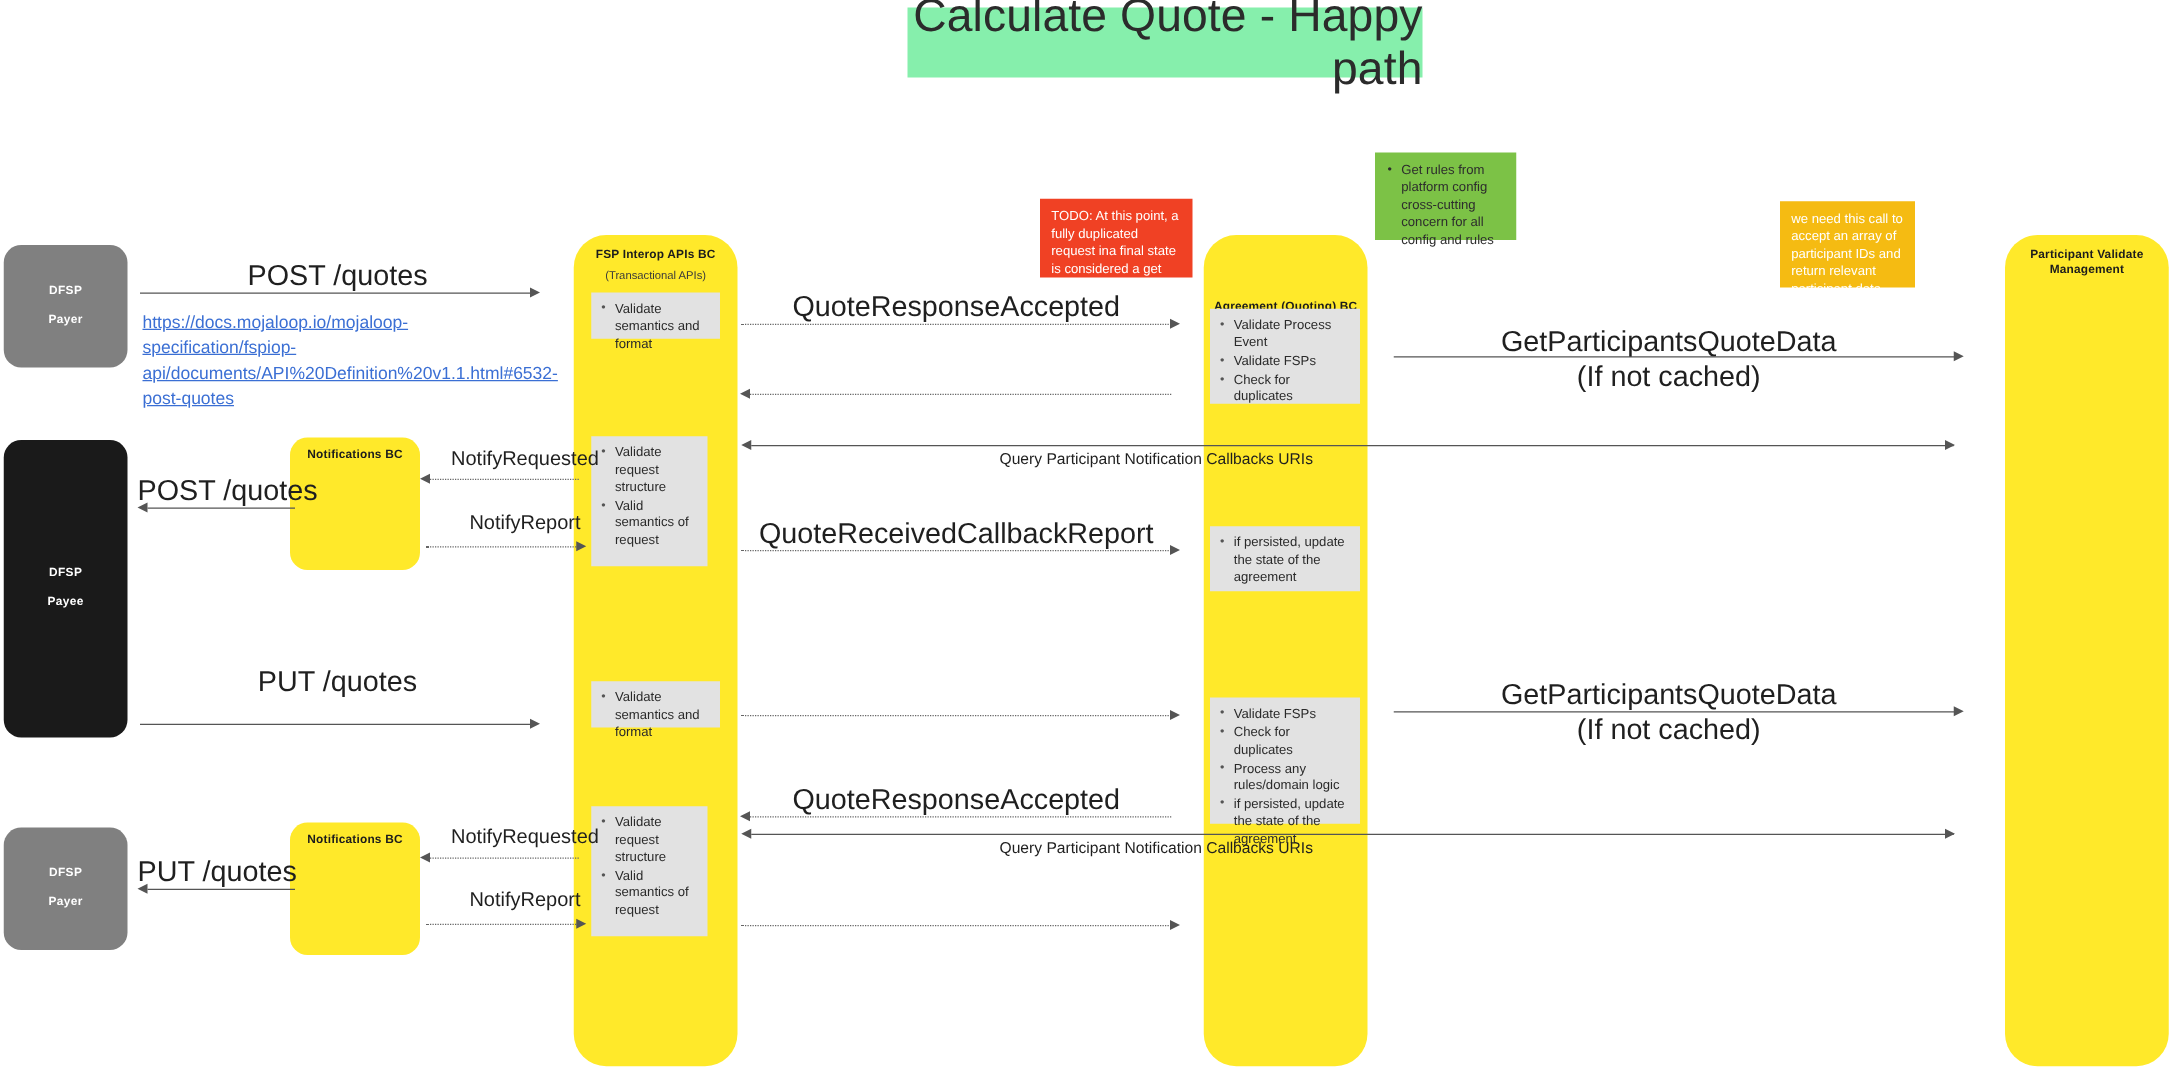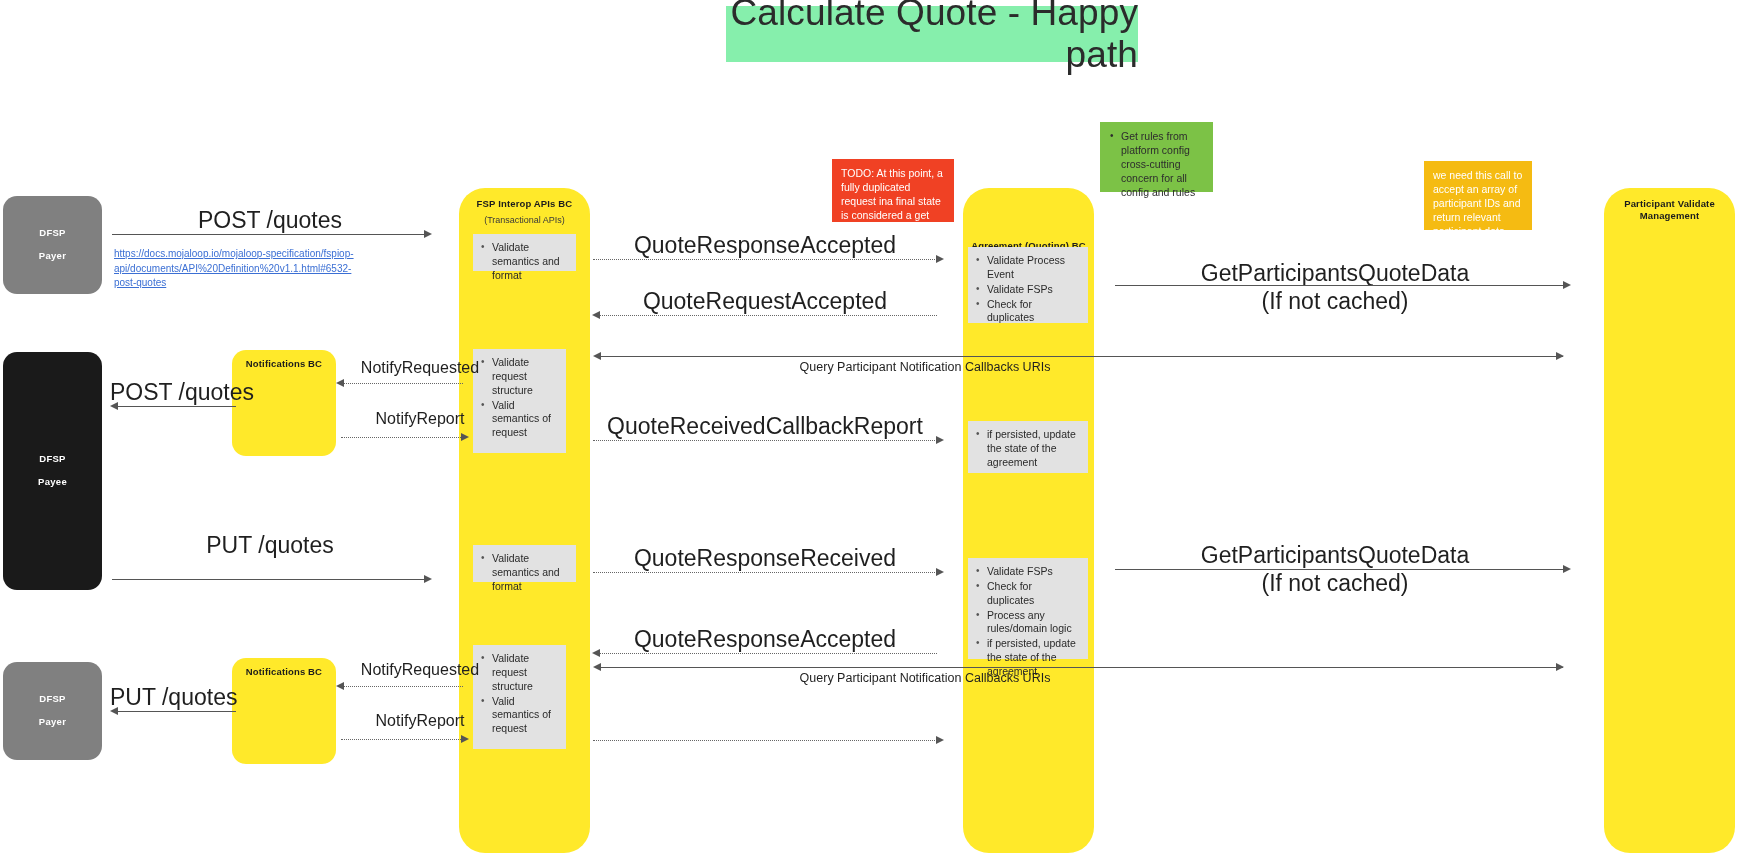--- a/index.html
+++ b/index.html
@@ -77,21 +77,21 @@
   .line{position:absolute;height:0;border-top:1.2px solid #555;}
   .line-dot{position:absolute;height:0;border-top:1.4px dotted #666;}
   .arrow{
     position:absolute;width:0;height:0;
     border-top:4px solid transparent;border-bottom:4px solid transparent;
   }
   .arrow-r{border-left:8px solid #555;}
   .arrow-l{border-right:8px solid #555;}
 
   .link{
-    position:absolute;font-size:10px;line-height:1.45;
+    position:absolute;font-size:14px;line-height:1.45;
     color:#3b6fd4;text-decoration:underline;
     width:240px;
   }
 </style>
 </head>
 <body>
 
 <div class="canvas">
 
   <div class="abs title-bar">Calculate Quote - Happy path</div>
@@ -193,21 +193,20 @@
 
   <div class="msg-label msg-lg" style="left:110px;top:207px;width:320px;">POST /quotes</div>
   <div class="line" style="left:112px;top:234px;width:313px;"></div>
   <div class="arrow arrow-r" style="left:424px;top:230px;"></div>
   <a class="link" style="left:114px;top:247px;" href="#">https://docs.mojaloop.io/mojaloop-specification/fspiop-api/documents/API%20Definition%20v1.1.html#6532-post-quotes</a>
 
   <div class="msg-label msg-lg" style="left:590px;top:232px;width:350px;">QuoteResponseAccepted</div>
   <div class="line-dot" style="left:593px;top:259px;width:344px;"></div>
   <div class="arrow arrow-r" style="left:936px;top:255px;"></div>
 
-  <div class="msg-label msg-lg" style="left:590px;top:288px;width:350px;">QuoteRequestAccepted</div>
   <div class="line-dot" style="left:600px;top:315px;width:337px;"></div>
   <div class="arrow arrow-l" style="left:592px;top:311px;"></div>
 
   <div class="msg-label msg-lg" style="left:1120px;top:260px;width:430px;">GetParticipantsQuoteData</div>
   <div class="msg-label msg-lg" style="left:1120px;top:288px;width:430px;">(If not cached)</div>
   <div class="line" style="left:1115px;top:285px;width:449px;"></div>
   <div class="arrow arrow-r" style="left:1563px;top:281px;"></div>
 
   <div class="msg-label msg-sm" style="left:600px;top:360px;width:650px;">Query Participant Notification Callbacks URIs</div>
   <div class="line" style="left:601px;top:356px;width:962px;"></div>
@@ -227,21 +226,20 @@
   <div class="arrow arrow-l" style="left:110px;top:402px;"></div>
 
   <div class="msg-label msg-lg" style="left:590px;top:413px;width:350px;">QuoteReceivedCallbackReport</div>
   <div class="line-dot" style="left:593px;top:440px;width:344px;"></div>
   <div class="arrow arrow-r" style="left:936px;top:436px;"></div>
 
   <div class="msg-label msg-lg" style="left:110px;top:532px;width:320px;">PUT /quotes</div>
   <div class="line" style="left:112px;top:579px;width:313px;"></div>
   <div class="arrow arrow-r" style="left:424px;top:575px;"></div>
 
-  <div class="msg-label msg-lg" style="left:590px;top:545px;width:350px;">QuoteResponseReceived</div>
   <div class="line-dot" style="left:593px;top:572px;width:344px;"></div>
   <div class="arrow arrow-r" style="left:936px;top:568px;"></div>
 
   <div class="msg-label msg-lg" style="left:1120px;top:542px;width:430px;">GetParticipantsQuoteData</div>
   <div class="msg-label msg-lg" style="left:1120px;top:570px;width:430px;">(If not cached)</div>
   <div class="line" style="left:1115px;top:569px;width:449px;"></div>
   <div class="arrow arrow-r" style="left:1563px;top:565px;"></div>
 
   <div class="msg-label msg-lg" style="left:590px;top:626px;width:350px;">QuoteResponseAccepted</div>
   <div class="line-dot" style="left:600px;top:653px;width:337px;"></div>

